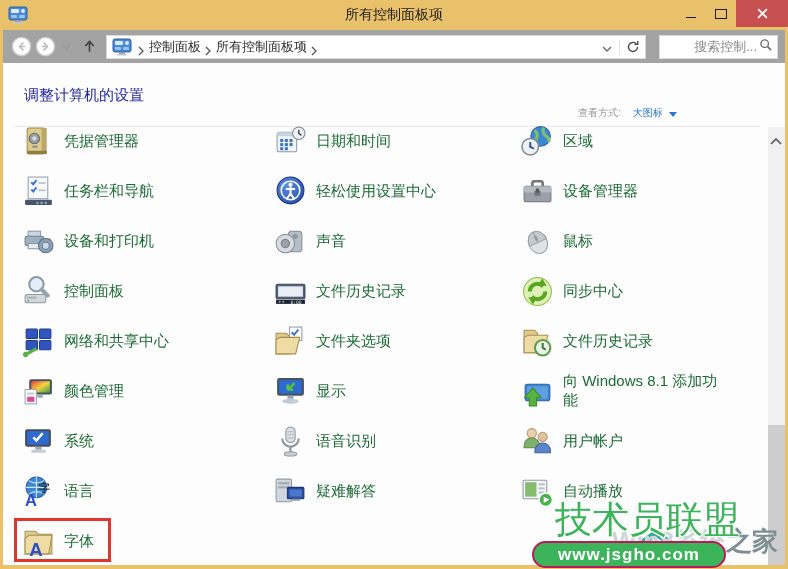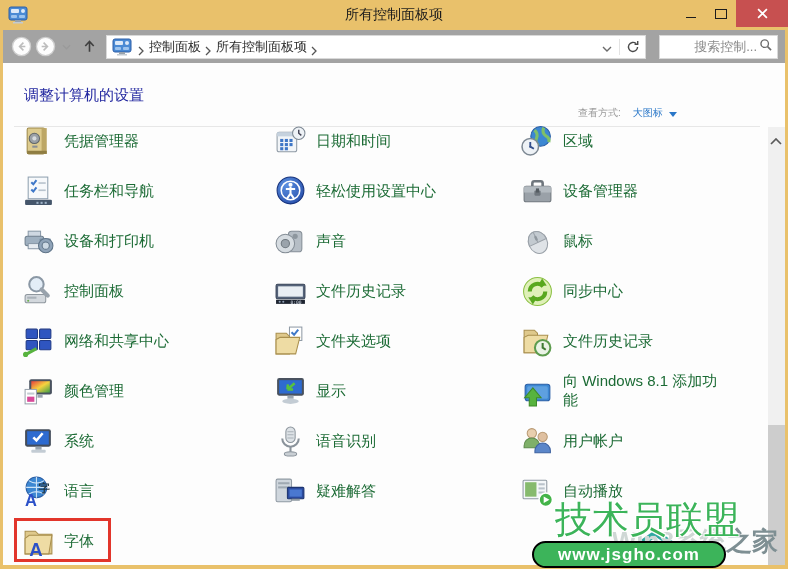--- a/index.html
+++ b/index.html
@@ -69,21 +69,21 @@
   .scrollbar{position:absolute;right:3px;top:127px;width:17px;height:438px;background:#f0f0f0;}
   .scroll-up{position:absolute;left:2px;top:4px;width:12px;height:8px;cursor:pointer;}
   .scroll-thumb{position:absolute;left:0;top:298px;width:17px;height:140px;background:#cdcdcd;cursor:pointer;}
 
   
   .wm-house{position:absolute;left:630px;top:530px;z-index:50;}
   .wm-sub{position:absolute;left:612px;top:524px;z-index:51;font-size:26px;font-weight:bold;white-space:nowrap;}
   .wm-sub .lt{color:#cfd7d5;text-shadow:0 0 1px #fff;}
   .wm-sub .dk{color:#7e8f93;}
   .wm-pill{position:absolute;left:532px;top:541px;width:190px;height:23px;z-index:52;
-    background:#3cb45a;border:2px solid #000000;border-radius:14px;
+    background:#3cb45a;border:2px solid #be185d;border-radius:14px;
     display:flex;align-items:center;justify-content:center;
     color:#fff;font-weight:bold;font-size:17px;letter-spacing:1px;}
   .wm-title{position:absolute;left:555px;top:495px;z-index:53;font-size:37px;font-weight:normal;
     color:#3cb45a;white-space:nowrap;letter-spacing:0;
     text-shadow:-1px -1px 0 #fff,1px -1px 0 #fff,-1px 1px 0 #fff,1px 1px 0 #fff;}
 </style>
 </head>
 <body>
 
 <div class="window">

